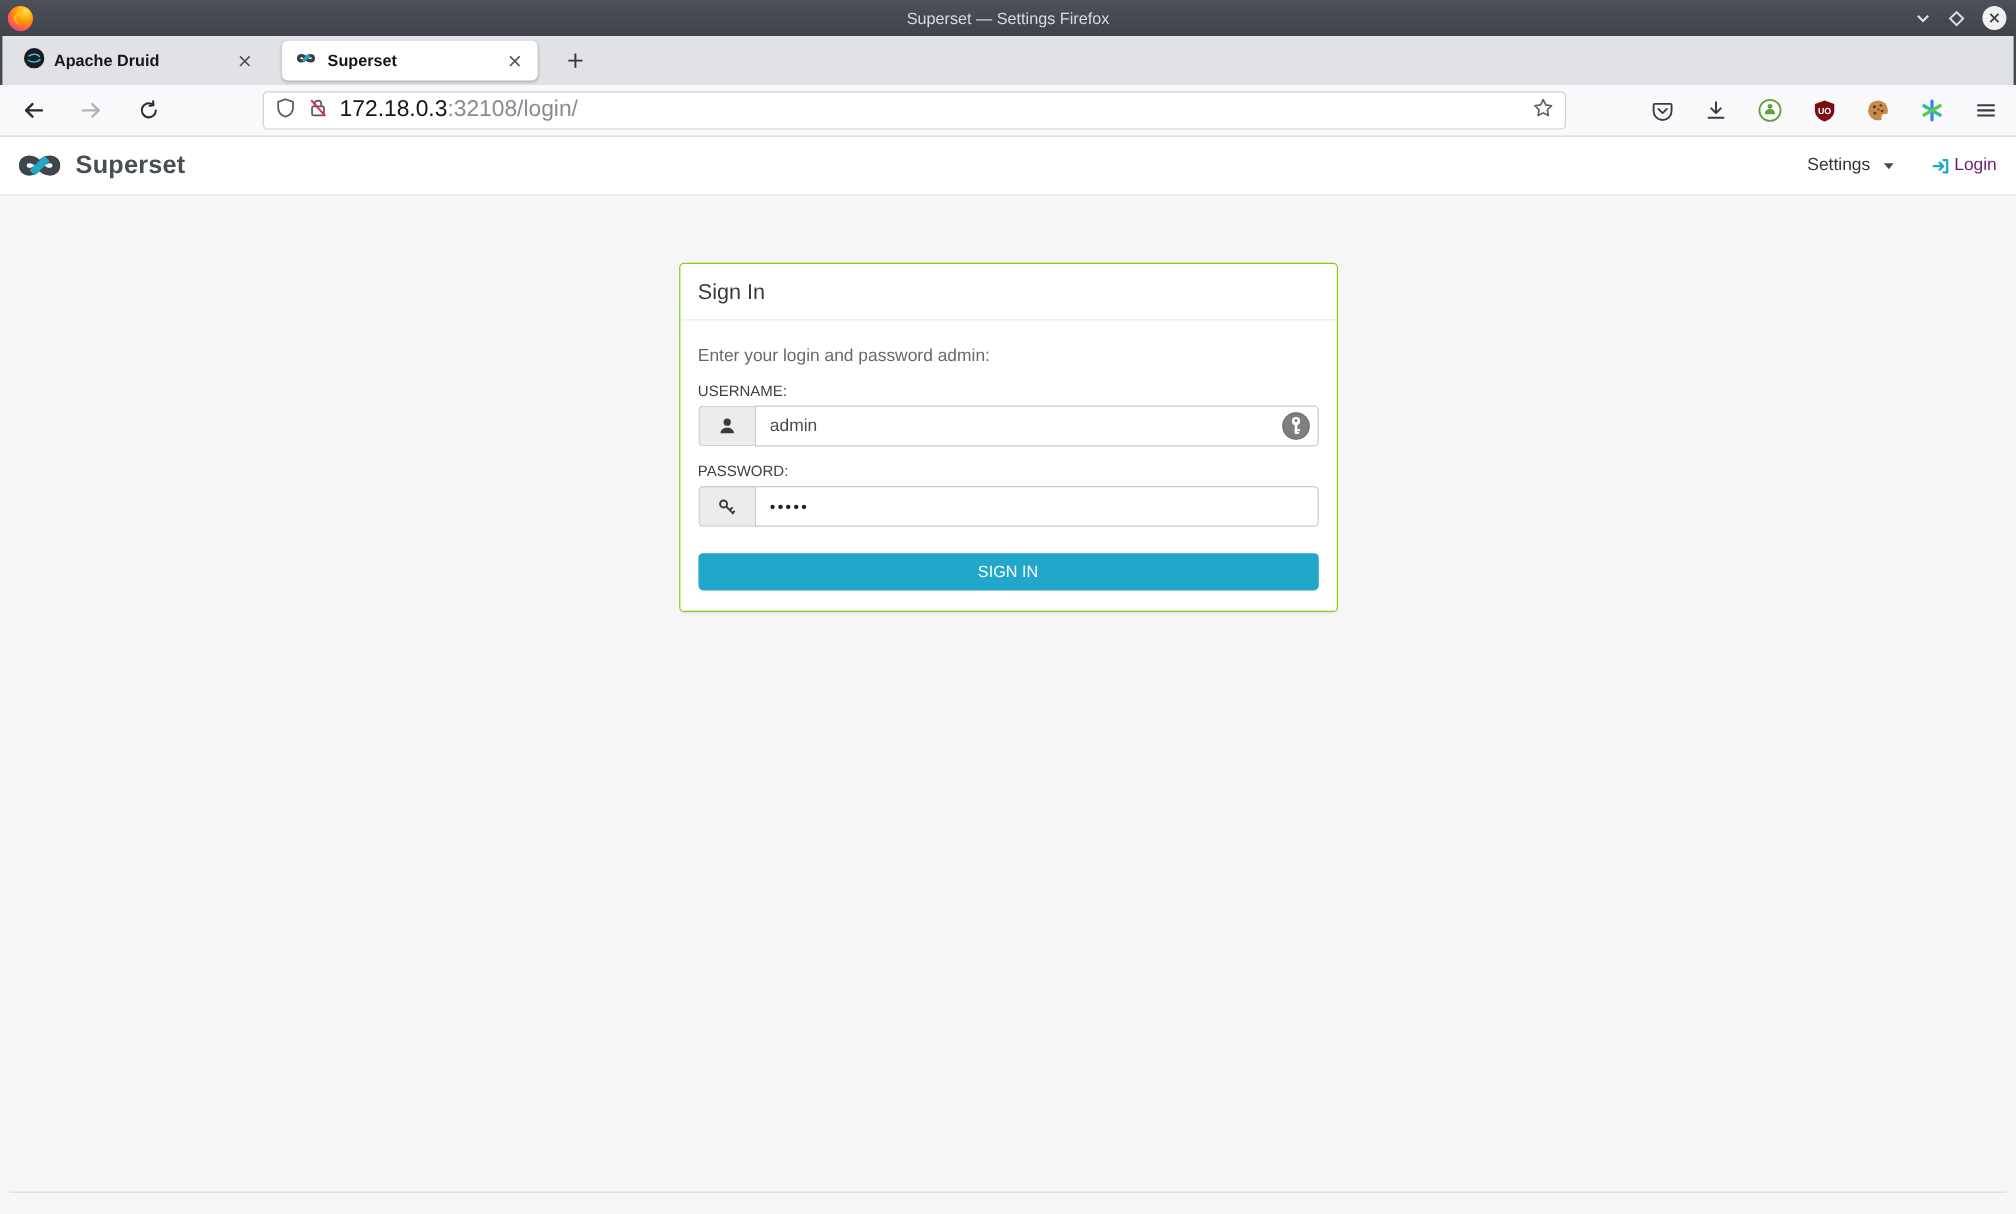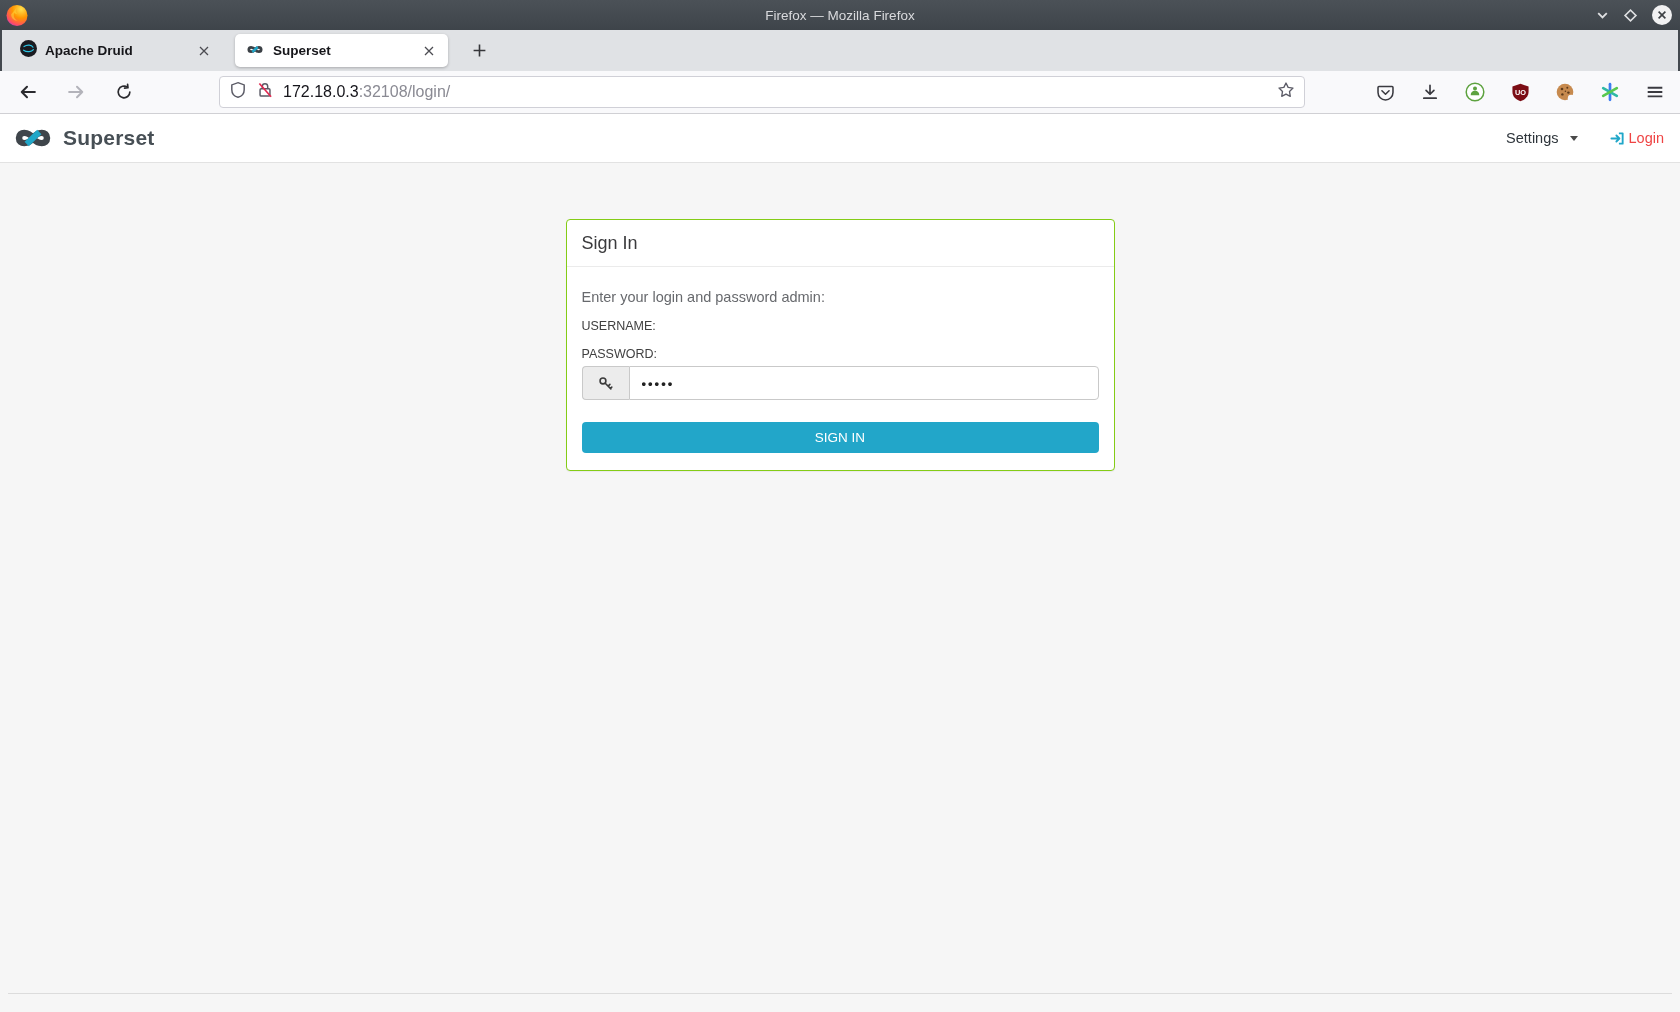--- a/index.html
+++ b/index.html
@@ -26,34 +26,34 @@
   .newtab-btn { margin-left:18px; display:flex; align-items:center; justify-content:center; width:26px; height:26px; border-radius:3px; cursor:pointer; }
 
   
   .navbar { position:absolute; top:71px; left:0; right:0; height:43px; background:#f9f9fb;
     border-bottom:1px solid #d0d0d4; }
   .nav-left { position:absolute; left:14px; top:0; height:42px; display:flex; align-items:center; gap:20px; }
   .nav-btn { display:flex; align-items:center; justify-content:center; width:28px; height:28px; border-radius:3px; cursor:pointer; }
   .urlbar { position:absolute; left:219px; top:5px; width:1086px; height:32px; background:#fff;
     border:1px solid #d0d0d7; border-radius:4px; display:flex; align-items:center; padding:0 9px; }
   .urlbar-icons { display:flex; align-items:center; gap:9px; }
-  .url-text { flex:1; font-size:16px; color:#15141a; margin-left:9px; white-space:nowrap; overflow:hidden; }
+  .url-text { flex:1; font-size:19px; color:#15141a; margin-left:9px; white-space:nowrap; overflow:hidden; }
   .url-rest { color:#8a8a93; }
   .toolbar-right { position:absolute; right:12px; top:0; height:42px; display:flex; align-items:center; gap:19px; }
   .tb-icon { display:flex; align-items:center; justify-content:center; width:26px; height:26px; border-radius:3px; cursor:pointer; }
 
   
   .app-header { position:absolute; top:114px; left:0; right:0; height:49px; background:#fff;
     border-bottom:1px solid #e2e2e2; }
   .brand { position:absolute; left:10px; top:0; height:48px; display:flex; align-items:center; cursor:pointer; }
   .brand-text { font-size:21px; font-weight:bold; color:#474f55; margin-left:7px; letter-spacing:.2px; }
   .header-right { position:absolute; right:16px; top:0; height:48px; display:flex; align-items:center; gap:32px; }
   .settings-menu { display:flex; align-items:center; gap:11px; font-size:14.5px; color:#2e353b; cursor:pointer; }
   .caret-down { width:0; height:0; border-left:4px solid transparent; border-right:4px solid transparent; border-top:5px solid #4a4a4a; }
-  .login-link { display:flex; align-items:center; gap:4px; font-size:14.5px; color:#ef4444; cursor:pointer; }
+  .login-link { display:flex; align-items:center; gap:4px; font-size:14.5px; color:#701a75; cursor:pointer; }
 
   
   .content { position:absolute; top:163px; left:0; right:0; bottom:0; background:#f6f6f6; }
   .footer-divider { position:absolute; top:830px; left:8px; right:8px; border-top:1px solid #dcdcdc; }
 
   .panel { width:549px; margin:56px auto 0; background:#fff; border:1px solid #84cc16;
     border-radius:4px; box-shadow:0 1px 1px rgba(0,0,0,.05); }
   .panel-header { padding:13px 15px 12px; border-bottom:1px solid #ebebeb; font-size:18px; color:#3a3a3c; }
   .panel-body { padding:15px 15px 17px; }
   .instructions { color:#67696d; font-size:14.5px; margin:7px 0 2px; }
@@ -81,21 +81,21 @@
           <stop offset="0%" stop-color="#ffe14d"></stop>
             <stop offset="45%" stop-color="#ff9500"></stop>
           <stop offset="80%" stop-color="#ff4f5e"></stop>
             <stop offset="100%" stop-color="#b833e1"></stop>
         </radialGradient>
       </defs>
       <circle cx="12" cy="12.5" r="10.5" fill="url(#fxg)"></circle>
       <path d="M12 4.5c-2.2 2.6-1.2 5.2.6 6.2-2.6.6-3.3-1-3.3-1-1.6 4.2 1 7.4 3.7 7.8 -4.5.6-7-2.8-6.8-6.2" fill="#ffd53d" opacity="0.55"></path>
     </svg>
   </span>
-  <span class="title-text">Firefox — Mozilla Firefox</span>
+  <span class="title-text">Superset — Settings Firefox</span>
   <span class="win-controls">
     <span class="win-btn">
       <svg width="15" height="15" viewBox="0 0 14 14" fill="none" stroke="#dfe0e2" stroke-width="1.7">
           <path d="M3 4.8l4 4 4-4"></path>
         </svg>
     </span>
     <span class="win-btn">
       <svg width="15" height="15" viewBox="0 0 14 14" fill="none" stroke="#dfe0e2" stroke-width="1.5">
           <rect x="3.4" y="3.4" width="7.2" height="7.2" transform="rotate(45 7 7)"></rect>
         </svg>
@@ -262,20 +262,39 @@
   </div>
 </div>
 
 <div class="content">
   <div class="panel">
     <div class="panel-header">Sign In</div>
     <div class="panel-body">
       <div class="instructions">Enter your login and password admin:</div>
 
       <div class="field-label">USERNAME:</div>
+      <div class="input-group">
+        <span class="addon">
+          <svg width="14" height="14" viewBox="0 0 14 14">
+              <circle cx="7" cy="3.8" r="3" fill="#3b3b3b"></circle>
+              <path d="M1.4 13c0-3 2.5-4.6 5.6-4.6s5.6 1.6 5.6 4.6z" fill="#3b3b3b"></path>
+            </svg>
+        </span>
+        <input class="field-input" type="text" value="admin" style="">
+        <span class="kpxc-badge">
+          <svg width="24" height="24" viewBox="0 0 24 24">
+              <circle cx="12" cy="12" r="11" fill="#7f7f7f" stroke="#6c6c6c" stroke-width="1"></circle>
+              <circle cx="12" cy="8" r="3.4" fill="#fff"></circle>
+              <circle cx="12" cy="7.4" r="1.3" fill="#7f7f7f"></circle>
+              <rect x="10.9" y="10.6" width="2.2" height="8" rx="1" fill="#fff"></rect>
+              <rect x="12" y="14.6" width="3.4" height="1.7" fill="#fff"></rect>
+              <rect x="12" y="17" width="2.6" height="1.6" fill="#fff"></rect>
+            </svg>
+        </span>
+      </div>
 
       <div class="field-label">PASSWORD:</div>
       <div class="input-group">
         <span class="addon">
           <svg width="15" height="15" viewBox="0 0 16 16" fill="none" stroke="#3b3b3b" stroke-width="1.7" stroke-linecap="round">
               <circle cx="5.3" cy="5.3" r="3.1"></circle>
               <path d="M7.7 7.7l6 6M10.8 10.8l1.9-1.9M13.3 13.3l1.4-1.4"></path>
             </svg>
         </span>
         <input class="field-input pw" type="text" value="•••••" style="">

